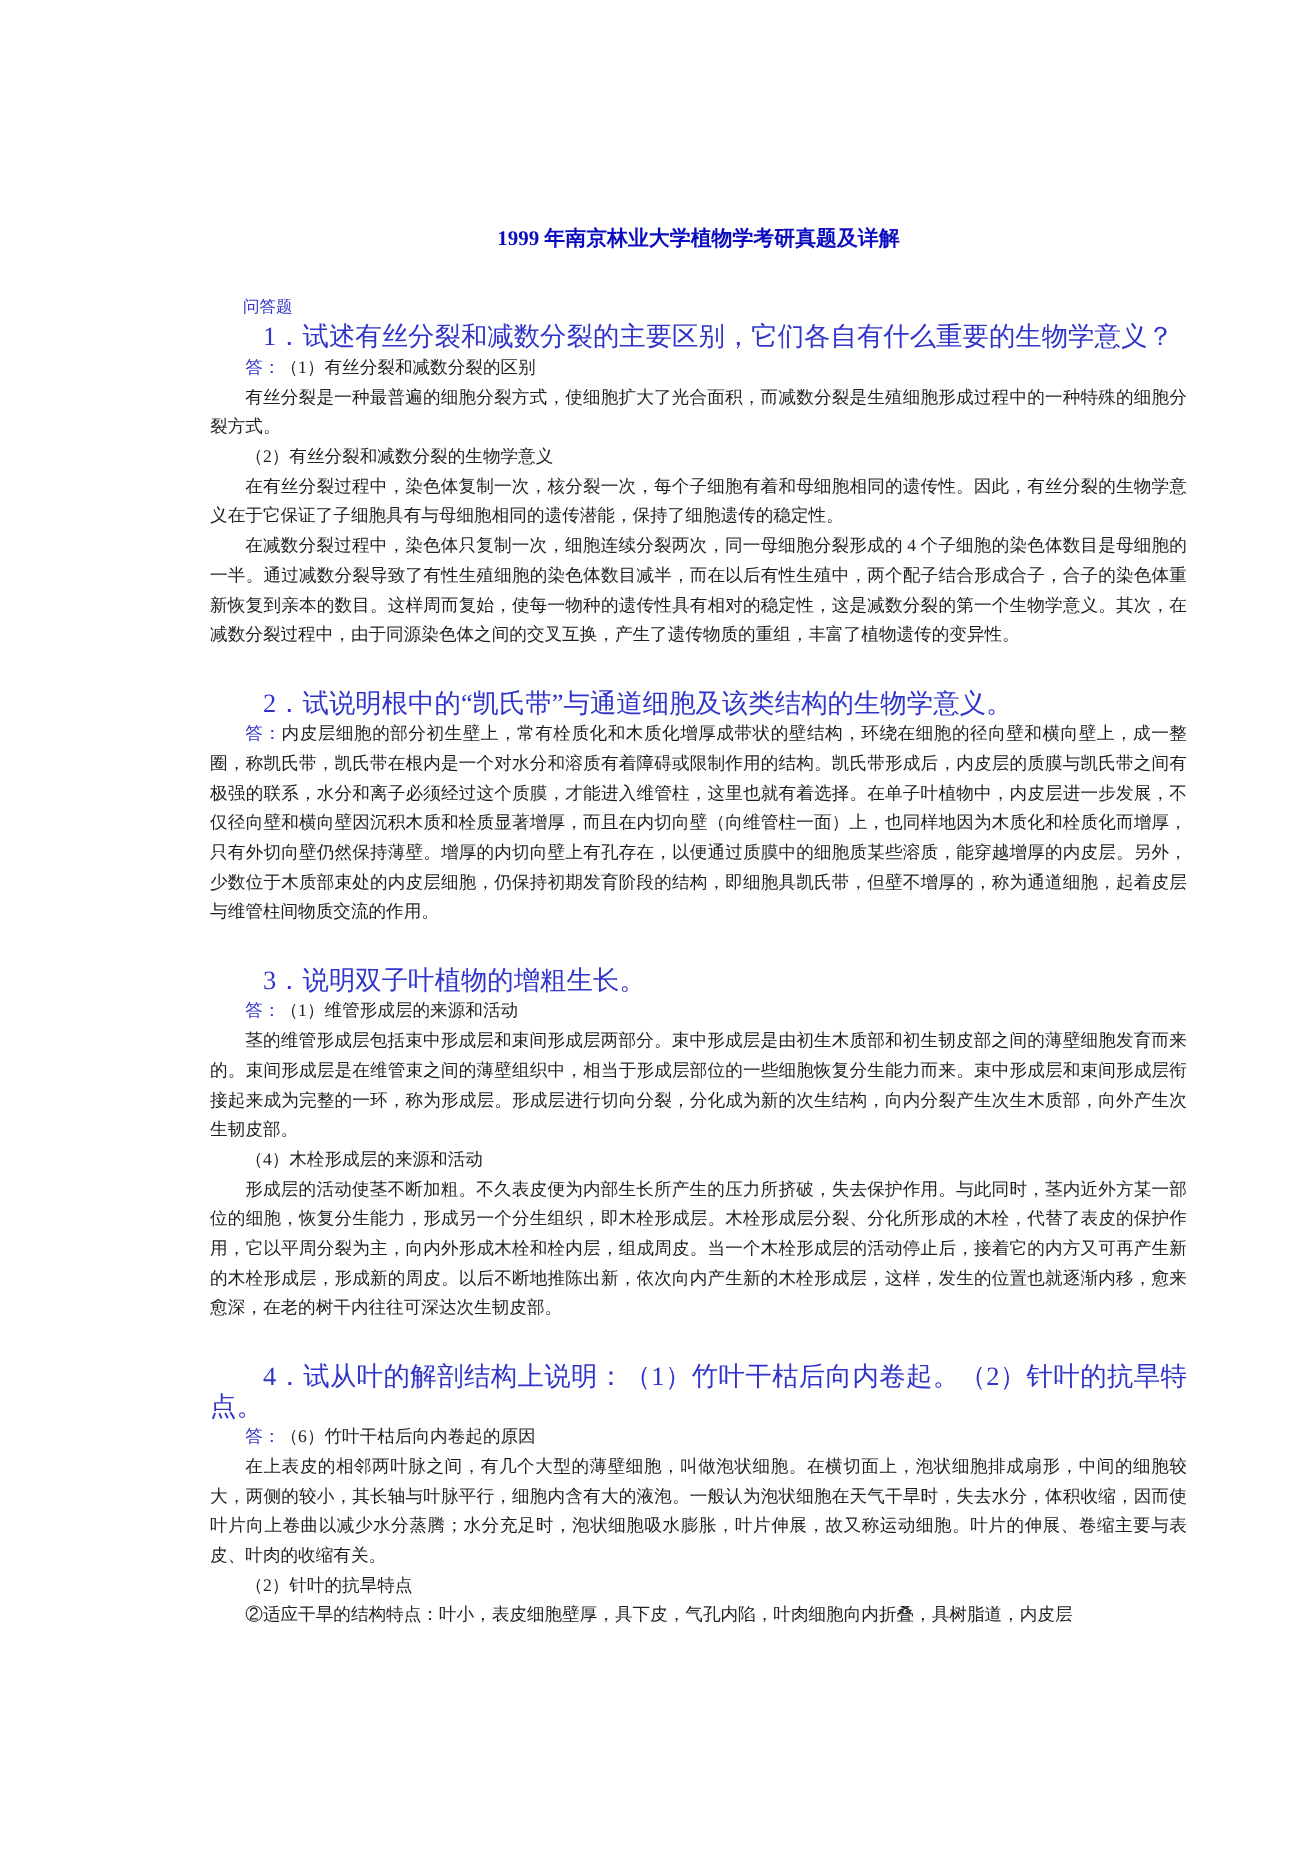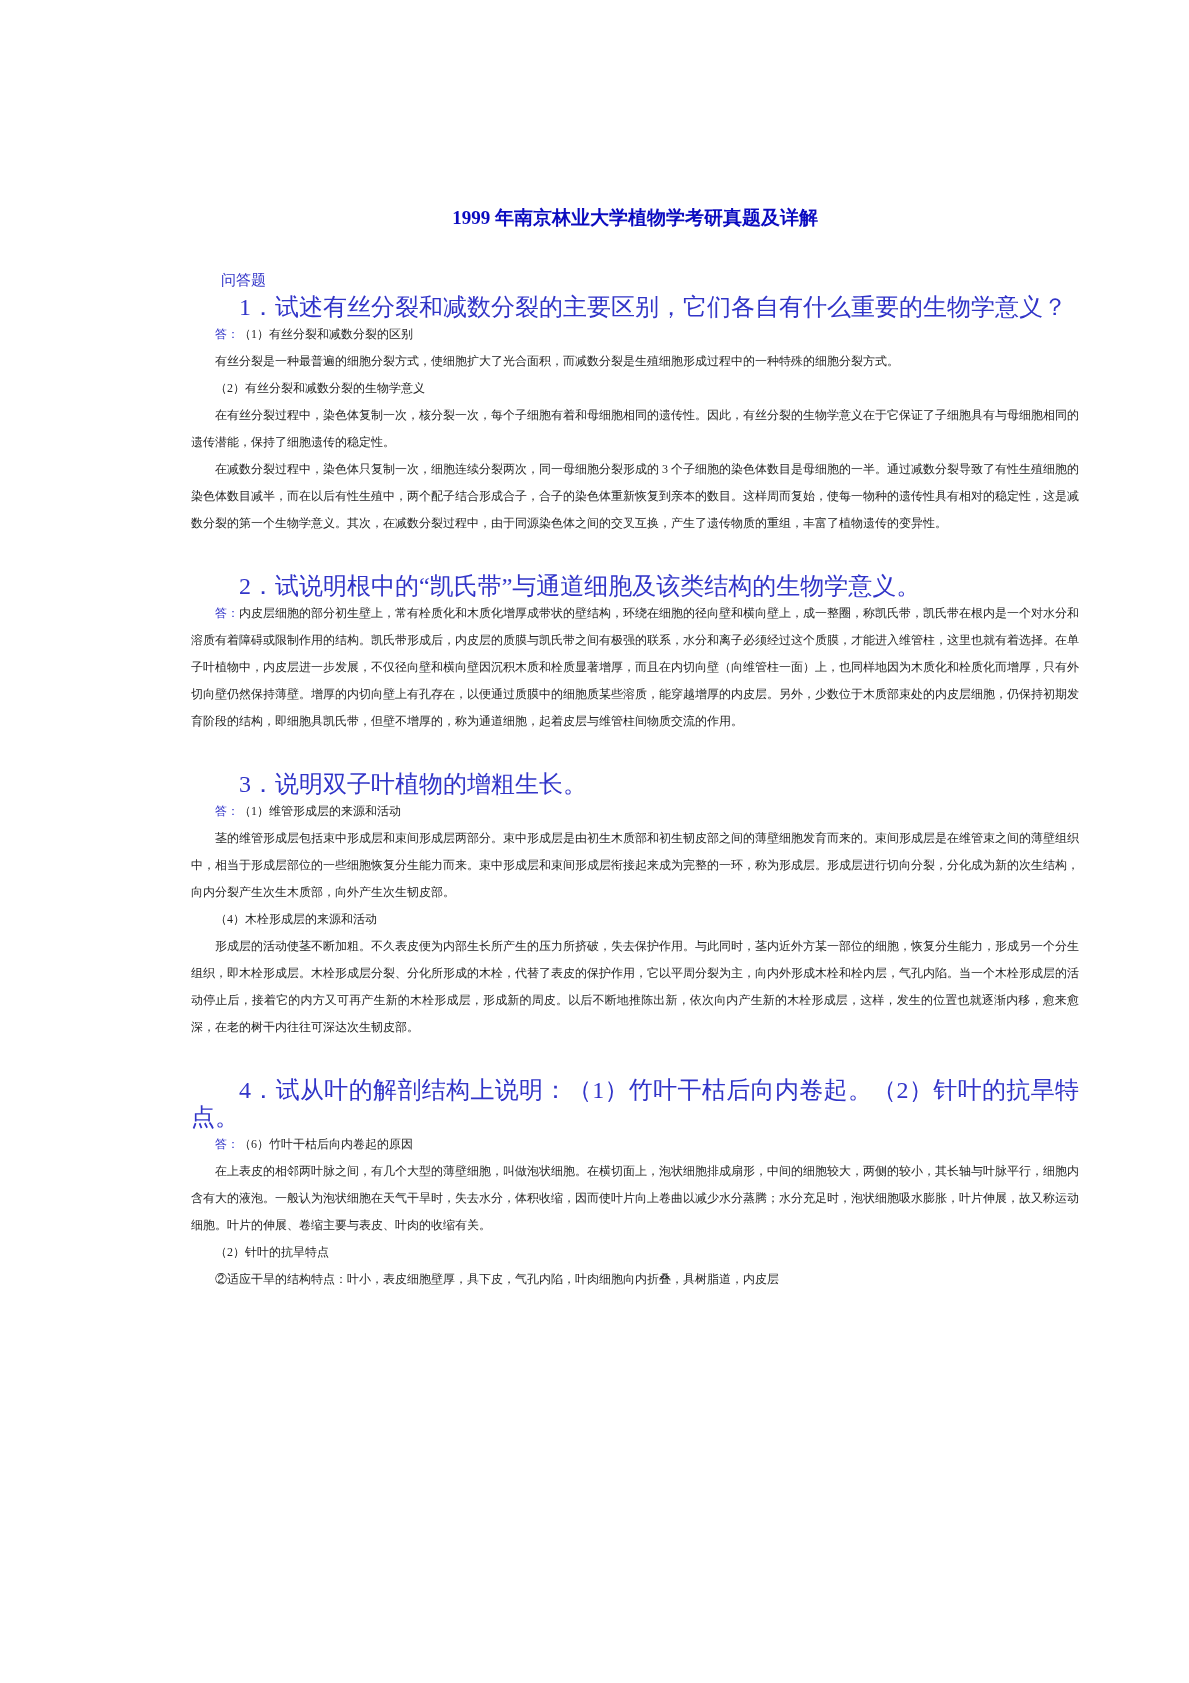--- a/index.html
+++ b/index.html
@@ -48,21 +48,21 @@
   .q-title {
     margin: 0;
     font-size: 24px;
     line-height: 27px;
     text-indent: 2em;
     color: var(--c-question, #3134c8);
     text-align: justify;
   }
   .body-para {
     margin: 0;
-    font-size: 12px;
+    font-size: 16px;
     line-height: 27px;
     text-indent: 2em;
     color: var(--c-body, #1f1f1f);
     text-align: justify;
     text-justify: inter-ideograph;
   }
   .ans-prefix {
     color: var(--c-question, #3134c8);
   }
 </style>
@@ -73,32 +73,32 @@
   <div class="content">
     <h1 class="doc-title">1999 年南京林业大学植物学考研真题及详解</h1>
     <p class="section-label">问答题</p>
     <div>
         <section class="question-block">
           <p class="q-title"><span>1．</span><span>试述有丝分裂和减数分裂的主要区别，它们各自有什么重要的生物学意义？</span></p>
           <p class="body-para"><span class="ans-prefix">答：</span><span>（1）有丝分裂和减数分裂的区别</span></p>
           <p class="body-para"><span>有丝分裂是一种最普遍的细胞分裂方式，使细胞扩大了光合面积，而减数分裂是生殖细胞形成过程中的一种特殊的细胞分裂方式。</span></p>
           <p class="body-para"><span>（2）有丝分裂和减数分裂的生物学意义</span></p>
           <p class="body-para"><span>在有丝分裂过程中，染色体复制一次，核分裂一次，每个子细胞有着和母细胞相同的遗传性。因此，有丝分裂的生物学意义在于它保证了子细胞具有与母细胞相同的遗传潜能，保持了细胞遗传的稳定性。</span></p>
-          <p class="body-para"><span>在减数分裂过程中，染色体只复制一次，细胞连续分裂两次，同一母细胞分裂形成的 3 个子细胞的染色体数目是母细胞的一半。通过减数分裂导致了有性生殖细胞的染色体数目减半，而在以后有性生殖中，两个配子结合形成合子，合子的染色体重新恢复到亲本的数目。这样周而复始，使每一物种的遗传性具有相对的稳定性，这是减数分裂的第一个生物学意义。其次，在减数分裂过程中，由于同源染色体之间的交叉互换，产生了遗传物质的重组，丰富了植物遗传的变异性。</span></p>
+          <p class="body-para"><span>在减数分裂过程中，染色体只复制一次，细胞连续分裂两次，同一母细胞分裂形成的 4 个子细胞的染色体数目是母细胞的一半。通过减数分裂导致了有性生殖细胞的染色体数目减半，而在以后有性生殖中，两个配子结合形成合子，合子的染色体重新恢复到亲本的数目。这样周而复始，使每一物种的遗传性具有相对的稳定性，这是减数分裂的第一个生物学意义。其次，在减数分裂过程中，由于同源染色体之间的交叉互换，产生了遗传物质的重组，丰富了植物遗传的变异性。</span></p>
         </section>
         <section class="question-block">
           <p class="q-title"><span>2．</span><span>试说明根中的“凯氏带”与通道细胞及该类结构的生物学意义。</span></p>
           <p class="body-para"><span class="ans-prefix">答：</span><span>内皮层细胞的部分初生壁上，常有栓质化和木质化增厚成带状的壁结构，环绕在细胞的径向壁和横向壁上，成一整圈，称凯氏带，凯氏带在根内是一个对水分和溶质有着障碍或限制作用的结构。凯氏带形成后，内皮层的质膜与凯氏带之间有极强的联系，水分和离子必须经过这个质膜，才能进入维管柱，这里也就有着选择。在单子叶植物中，内皮层进一步发展，不仅径向壁和横向壁因沉积木质和栓质显著增厚，而且在内切向壁（向维管柱一面）上，也同样地因为木质化和栓质化而增厚，只有外切向壁仍然保持薄壁。增厚的内切向壁上有孔存在，以便通过质膜中的细胞质某些溶质，能穿越增厚的内皮层。另外，少数位于木质部束处的内皮层细胞，仍保持初期发育阶段的结构，即细胞具凯氏带，但壁不增厚的，称为通道细胞，起着皮层与维管柱间物质交流的作用。</span></p>
         </section>
         <section class="question-block">
           <p class="q-title"><span>3．</span><span>说明双子叶植物的增粗生长。</span></p>
           <p class="body-para"><span class="ans-prefix">答：</span><span>（1）维管形成层的来源和活动</span></p>
           <p class="body-para"><span>茎的维管形成层包括束中形成层和束间形成层两部分。束中形成层是由初生木质部和初生韧皮部之间的薄壁细胞发育而来的。束间形成层是在维管束之间的薄壁组织中，相当于形成层部位的一些细胞恢复分生能力而来。束中形成层和束间形成层衔接起来成为完整的一环，称为形成层。形成层进行切向分裂，分化成为新的次生结构，向内分裂产生次生木质部，向外产生次生韧皮部。</span></p>
           <p class="body-para"><span>（4）木栓形成层的来源和活动</span></p>
-          <p class="body-para"><span>形成层的活动使茎不断加粗。不久表皮便为内部生长所产生的压力所挤破，失去保护作用。与此同时，茎内近外方某一部位的细胞，恢复分生能力，形成另一个分生组织，即木栓形成层。木栓形成层分裂、分化所形成的木栓，代替了表皮的保护作用，它以平周分裂为主，向内外形成木栓和栓内层，气孔内陷。当一个木栓形成层的活动停止后，接着它的内方又可再产生新的木栓形成层，形成新的周皮。以后不断地推陈出新，依次向内产生新的木栓形成层，这样，发生的位置也就逐渐内移，愈来愈深，在老的树干内往往可深达次生韧皮部。</span></p>
+          <p class="body-para"><span>形成层的活动使茎不断加粗。不久表皮便为内部生长所产生的压力所挤破，失去保护作用。与此同时，茎内近外方某一部位的细胞，恢复分生能力，形成另一个分生组织，即木栓形成层。木栓形成层分裂、分化所形成的木栓，代替了表皮的保护作用，它以平周分裂为主，向内外形成木栓和栓内层，组成周皮。当一个木栓形成层的活动停止后，接着它的内方又可再产生新的木栓形成层，形成新的周皮。以后不断地推陈出新，依次向内产生新的木栓形成层，这样，发生的位置也就逐渐内移，愈来愈深，在老的树干内往往可深达次生韧皮部。</span></p>
         </section>
         <section class="question-block">
           <p class="q-title"><span>4．</span><span>试从叶的解剖结构上说明：（1）竹叶干枯后向内卷起。（2）针叶的抗旱特点。</span></p>
           <p class="body-para"><span class="ans-prefix">答：</span><span>（6）竹叶干枯后向内卷起的原因</span></p>
           <p class="body-para"><span>在上表皮的相邻两叶脉之间，有几个大型的薄壁细胞，叫做泡状细胞。在横切面上，泡状细胞排成扇形，中间的细胞较大，两侧的较小，其长轴与叶脉平行，细胞内含有大的液泡。一般认为泡状细胞在天气干旱时，失去水分，体积收缩，因而使叶片向上卷曲以减少水分蒸腾；水分充足时，泡状细胞吸水膨胀，叶片伸展，故又称运动细胞。叶片的伸展、卷缩主要与表皮、叶肉的收缩有关。</span></p>
           <p class="body-para"><span>（2）针叶的抗旱特点</span></p>
           <p class="body-para"><span>②适应干旱的结构特点：叶小，表皮细胞壁厚，具下皮，气孔内陷，叶肉细胞向内折叠，具树脂道，内皮层</span></p>
         </section>
       </div>
   </div>

